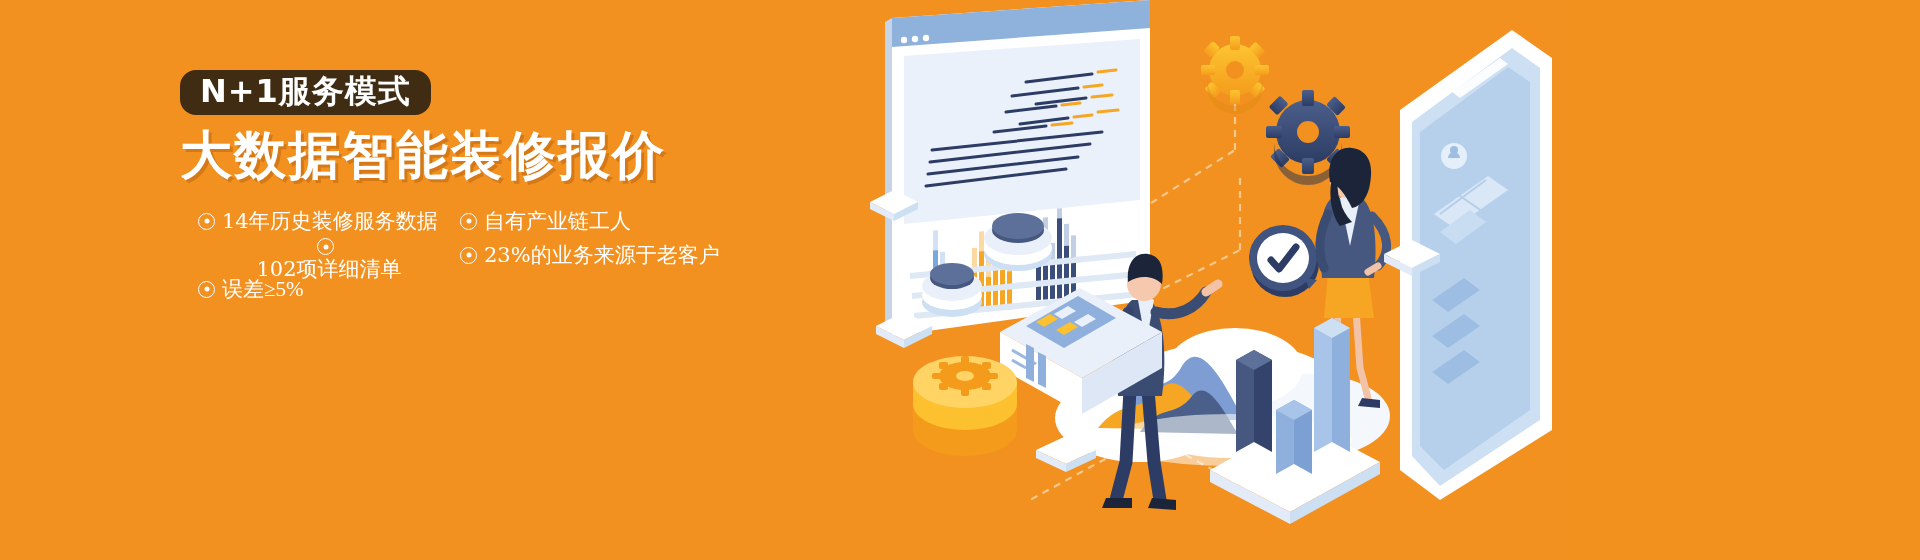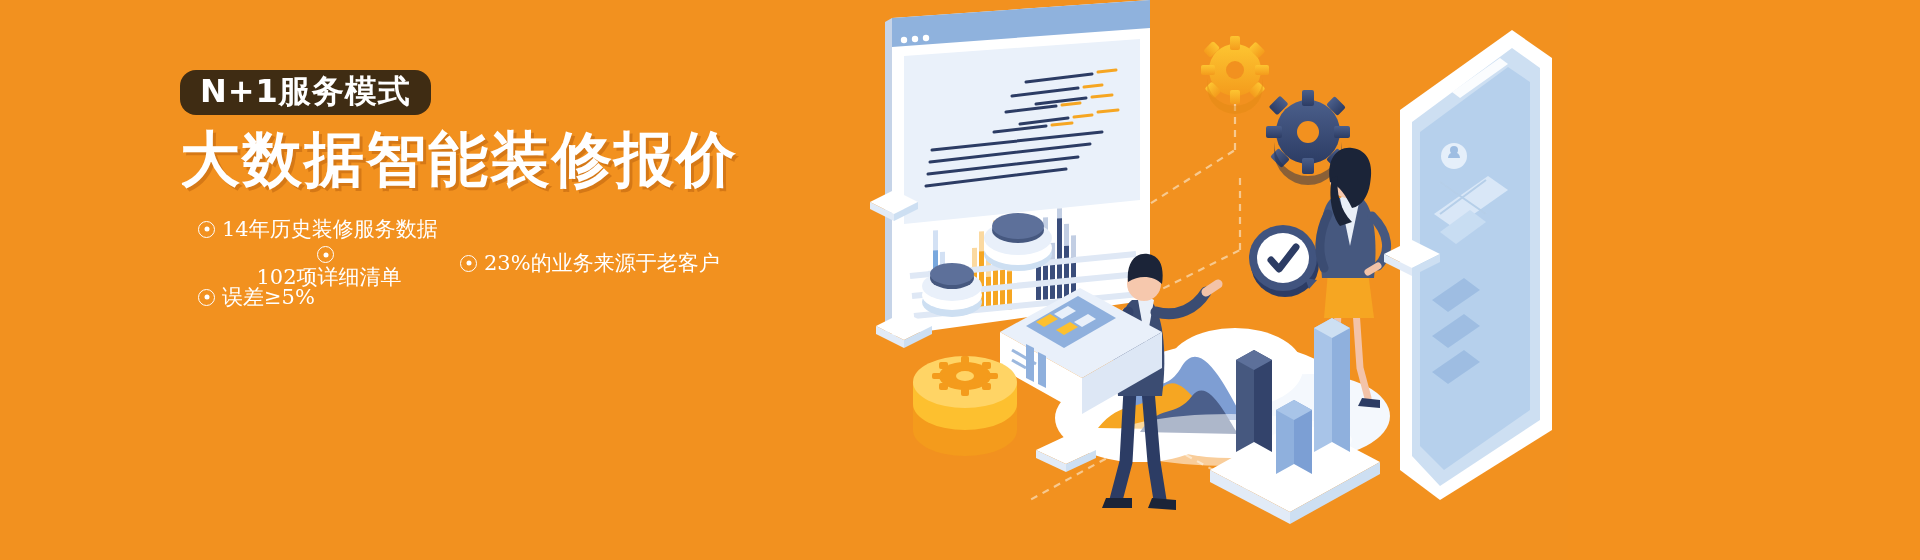--- a/index.html
+++ b/index.html
@@ -26,21 +26,21 @@
     padding:5px 20px 8px 20px;
     font-size:32px;
     line-height:1.0;
     letter-spacing:1px;
     font-weight:bold;
     font-family:"DejaVu Sans", sans-serif;
     white-space:nowrap;
   }
   #headline{
     margin-top:14px;
-    font-size:60px;
+    font-size:52px;
     line-height:1.02;
     color:#ffffff;
     font-weight:bold;
     letter-spacing:2px;
     white-space:nowrap;
     font-family:"DejaVu Sans", sans-serif;
     text-shadow:3px 3px 0 rgba(190,100,15,.55);
   }
   #bullets{
     margin-top:22px;
@@ -59,21 +59,21 @@
     margin-right:7px;flex:0 0 auto;
     position:relative;
   }
   .bullet .dot::after{
     content:"";position:absolute;left:50%;top:50%;
     width:5px;height:5px;border-radius:50%;
     background:#ffffff;transform:translate(-50%,-50%);
   }
   .b-r1c1{grid-column:1;grid-row:1;}
   .b-r2c1{grid-column:1;grid-row:2;flex-direction:column;}
-  .b-r3c1{grid-column:1;grid-row:3;}
+  .b-r3c1{grid-column:1;grid-row:3;font-family:Liberation Serif, serif;}
   .b-r1c2{grid-column:2;grid-row:1;}
   .b-r2c2{grid-column:2;grid-row:2;}
 
   
   #illustration{position:absolute;left:840px;top:0;width:1080px;height:560px;}
   #illustration svg{display:block;}
 </style>
 </head>
 <body>
 
@@ -95,20 +95,24 @@
       <div class="bullet b-r2c1">
         <span class="dot"></span>
         <span>102项详细清单</span>
       </div>
 
       <div class="bullet b-r3c1">
         <span class="dot"></span>
         <span>误差≥5%</span>
       </div>
 
+      <div class="bullet b-r1c2">
+        <span class="dot"></span>
+        <span>自有产业链工人</span>
+      </div>
 
       <div class="bullet b-r2c2">
         <span class="dot"></span>
         <span>23%的业务来源于老客户</span>
       </div>
 
     </div>
   </div>
 
   <div id="illustration">

